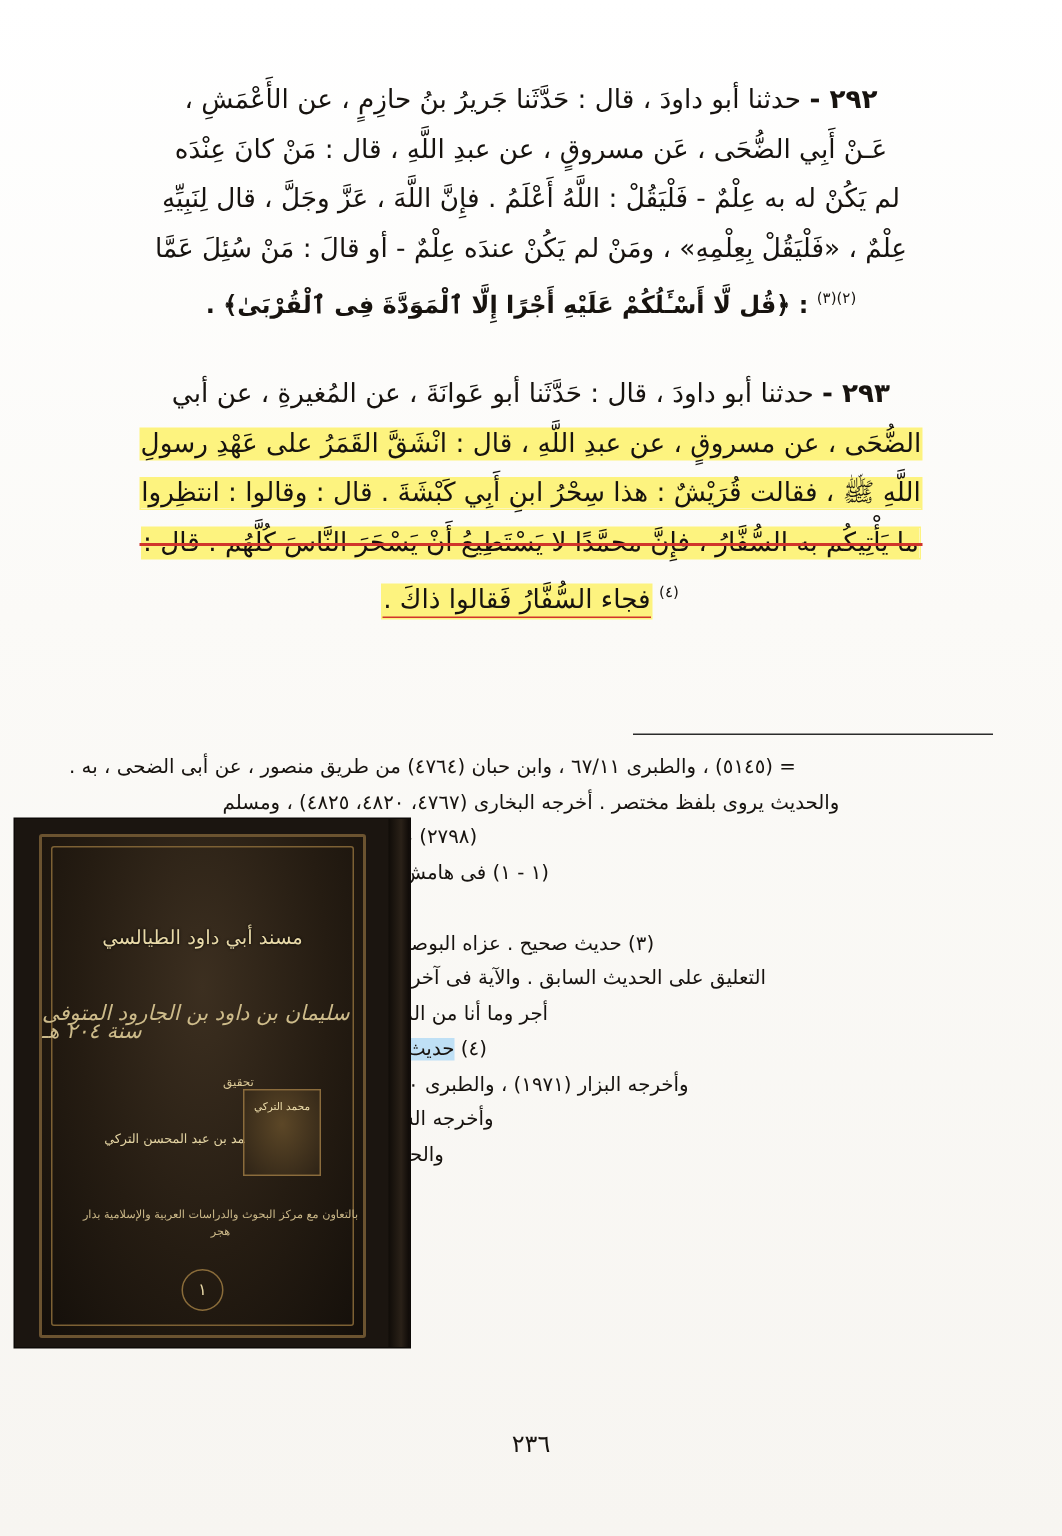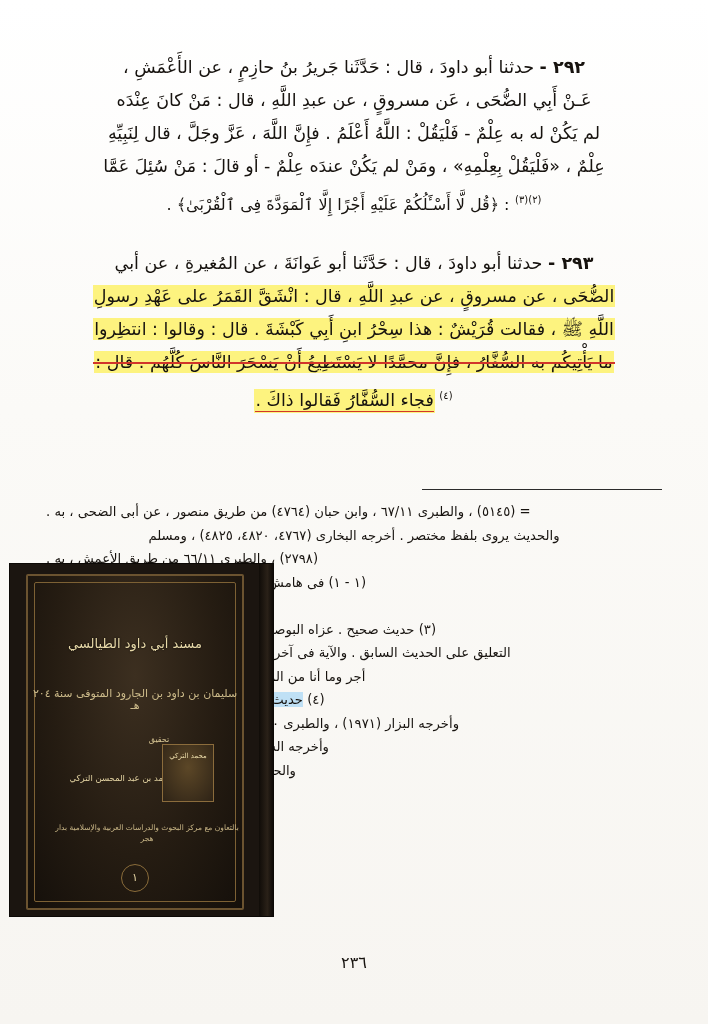--- a/index.html
+++ b/index.html
@@ -80,20 +80,21 @@
     height: 1.6px;
     background: #d1352b;
   }
 
   .hl-blue {
     background: #bfe0f5;
   }
 
   .ayah {
     font-size: 16px;
+    font-weight: bold;
   }
 
   
   .divider {
     position: absolute;
     top: 489px;
     right: 46px;
     width: 240px;
     height: 1px;
     background: #2b2b2b;
@@ -119,21 +120,21 @@
   }
 
   .fn-line.ctr {
     text-align: center;
   }
 
   
   .cover-photo {
     position: absolute;
     left: 10px;
-    top: 564px;
+    top: 546px;
     width: 263px;
     height: 352px;
     background: #1b1510;
     box-shadow: 0 0 0 1px #0c0906;
     overflow: hidden;
   }
   .cover-inner {
     position: absolute;
     left: 16px;
     top: 10px;
@@ -160,25 +161,26 @@
     font-size: 13px;
     line-height: 19px;
     direction: rtl;
     text-shadow: 0 0 2px #000;
   }
   .cover-sub {
     position: absolute;
     top: 112px;
     left: 0;
     right: 0;
-    text-align: center;
+    text-align: left;
     color: #cdbb8a;
-    font-size: 11px;
+    font-size: 14px;
     line-height: 12px;
     direction: rtl;
+    font-style: italic;
   }
   .cover-mid {
     position: absolute;
     top: 158px;
     left: 0;
     right: 0;
     text-align: center;
     color: #d9c795;
     font-size: 8px;
     line-height: 12px;

